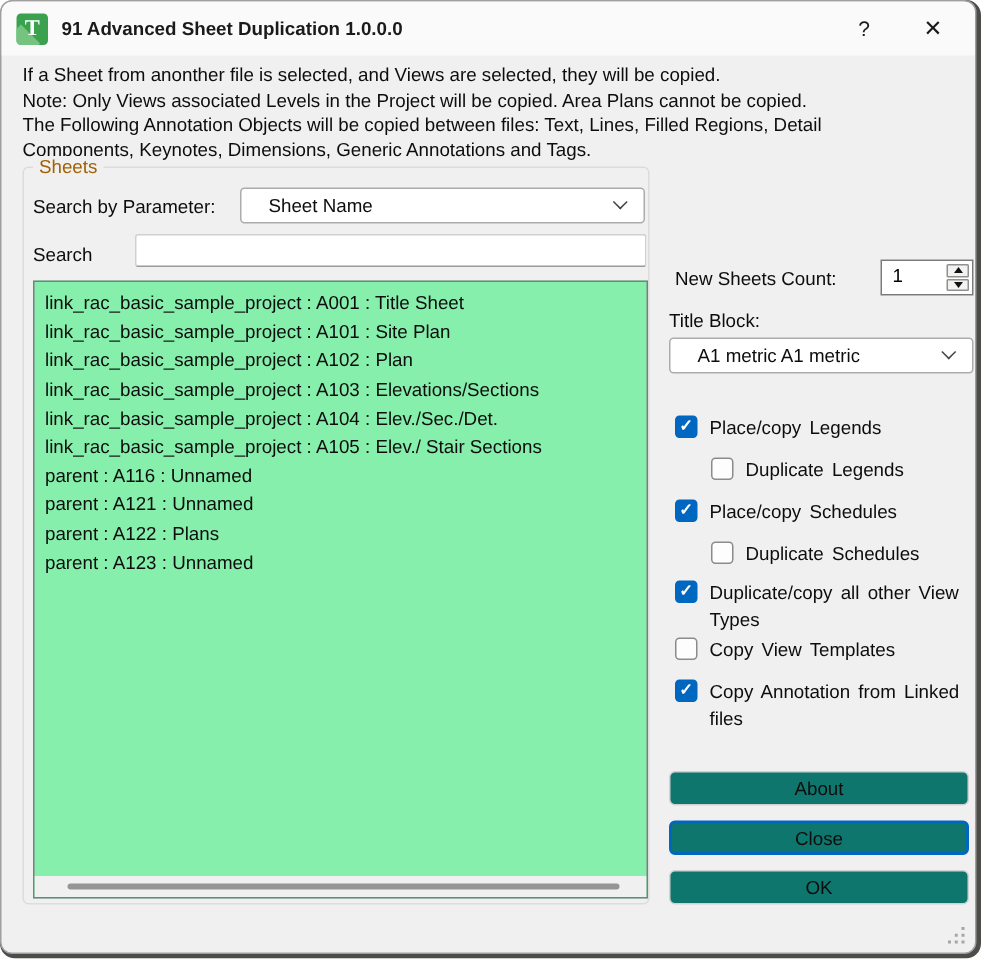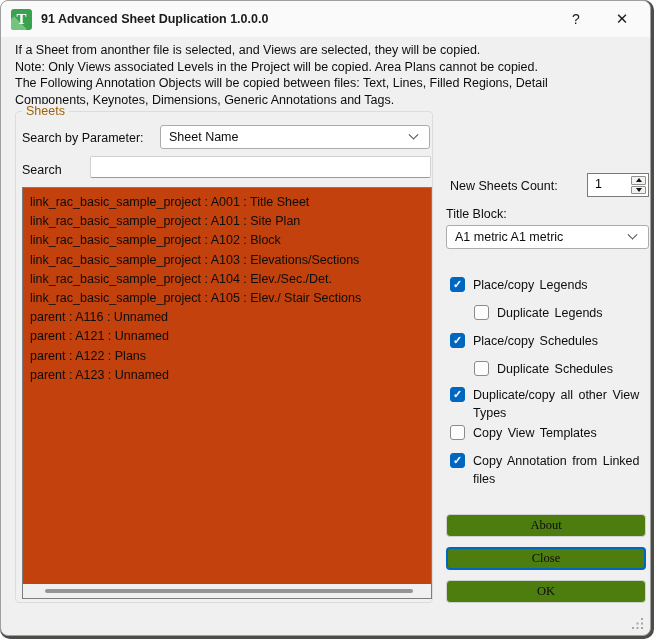--- a/index.html
+++ b/index.html
@@ -58,37 +58,37 @@
     background:#f0f0f0; font-size:12.5px; color:#a16207;
   }
   .row-label { position:absolute; font-size:12.5px; color:#0d0d0d; white-space:nowrap; }
 
   
   .combo {
     position:absolute; height:24px; background:#ffffff;
     border:1px solid #acacac; border-radius:3px;
     display:flex; align-items:center;
   }
-  .combo .combo-value { font-size:12.5px; padding-left:8px; color:#0d0d0d; white-space:nowrap; overflow:hidden; }
+  .combo .combo-value { font-size:12.5px; padding-left:18px; color:#0d0d0d; white-space:nowrap; overflow:hidden; }
   .combo .chev {
     margin-left:auto; margin-right:12px; width:7px; height:7px;
     border-right:1.4px solid #454545; border-bottom:1.4px solid #454545;
     transform:rotate(45deg) translate(-2px,-2px); flex:0 0 auto;
   }
 
   .search-input {
     position:absolute; height:22px; background:#ffffff;
     border:1px solid #d0d0d0; border-bottom-color:#9a9a9a; border-radius:2px;
     font-size:12.5px; padding:0 6px; font-family:"Liberation Sans", sans-serif;
   }
 
   
   .listbox {
     position:absolute; left:6px; top:75px; width:410px; height:412px;
-    background:#c2410c; border:1px solid #7a7e83; overflow:hidden;
+    background:#86efac; border:1px solid #7a7e83; overflow:hidden;
   }
   .list-items { padding:5px 0 0 7px; }
   .list-item {
     font-size:12.5px; line-height:19.2px; white-space:nowrap; color:#0d0d0d;
   }
   .hscroll {
     position:absolute; left:0; right:0; bottom:0; height:14px; background:#f0f0f0;
   }
   .hthumb {
     position:absolute; left:22px; top:5px; width:368px; height:4px;
@@ -124,22 +124,22 @@
   .cb-box.checked { background:#0067c0; border-color:#0067c0; }
   .cb-box.checked .tick { display:block; }
   .cb-label {
     margin-left:8px; font-size:12.5px; line-height:18px; color:#0d0d0d;
     word-spacing:2px; max-width:168px;
   }
 
   
   .btn {
     position:absolute; left:445px; width:200px; height:23px;
-    background:#4d7c0f; border:1px solid #d1d1d1; border-radius:4px;
-    font-size:12.5px; color:#0d0d0d; font-family:Liberation Serif, serif;
+    background:#0f766e; border:1px solid #d1d1d1; border-radius:4px;
+    font-size:12.5px; color:#0d0d0d; font-family:Liberation Sans, sans-serif;
     display:flex; align-items:center; justify-content:center;
   }
   .btn.default { border:2px solid #0067c0; }
 
   .resize-grip { position:absolute; right:6px; bottom:5px; }
 </style>
 </head>
 <body>
 
 <div class="frame">
@@ -173,21 +173,21 @@
         <span class="chev"></span>
       </div>
 
       <div class="row-label" style="left:6px; top:51px;">Search</div>
       <input class="search-input" style="left: 74px; top: 44px; width: 341px;" type="text" value="">
 
       <div class="listbox">
         <div class="list-items">
           <div class="list-item">link_rac_basic_sample_project : A001 : Title Sheet</div>
           <div class="list-item">link_rac_basic_sample_project : A101 : Site Plan</div>
-          <div class="list-item">link_rac_basic_sample_project : A102 : Block</div>
+          <div class="list-item">link_rac_basic_sample_project : A102 : Plan</div>
           <div class="list-item">link_rac_basic_sample_project : A103 : Elevations/Sections</div>
           <div class="list-item">link_rac_basic_sample_project : A104 : Elev./Sec./Det.</div>
           <div class="list-item">link_rac_basic_sample_project : A105 : Elev./ Stair Sections</div>
           <div class="list-item">parent : A116 : Unnamed</div>
           <div class="list-item">parent : A121 : Unnamed</div>
           <div class="list-item">parent : A122 : Plans</div>
           <div class="list-item">parent : A123 : Unnamed</div>
         </div>
         <div class="hscroll">
           <div class="hthumb"></div>

